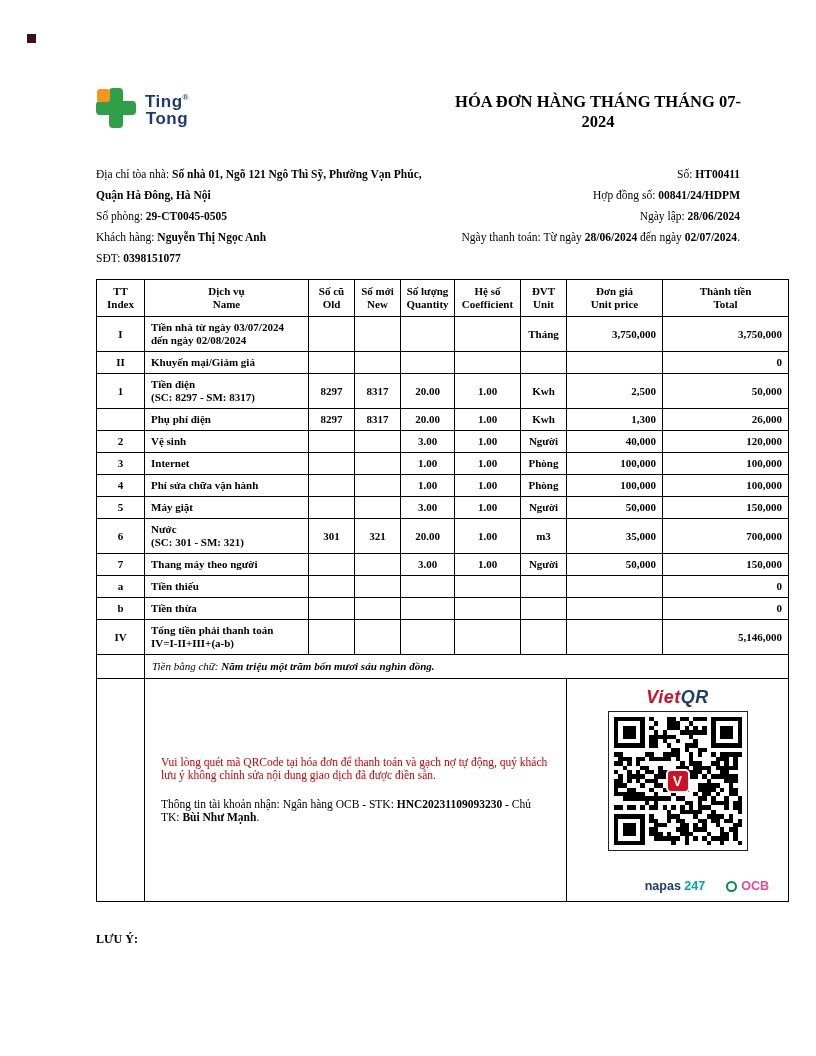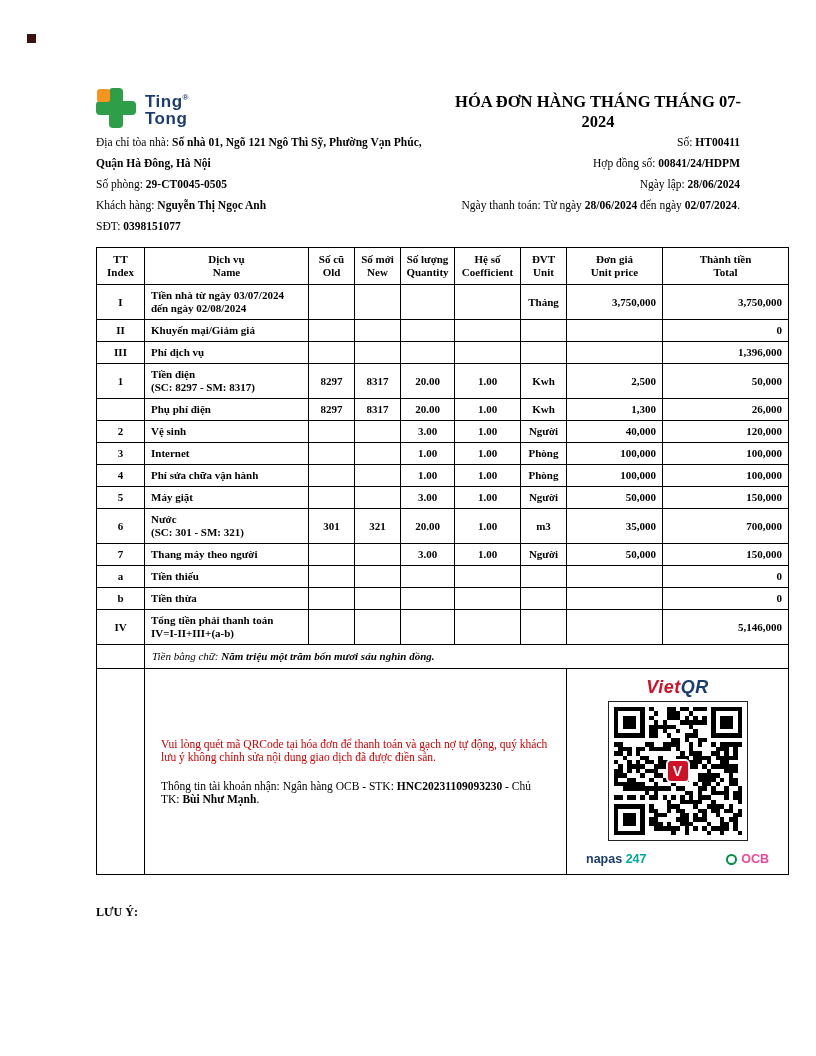--- a/index.html
+++ b/index.html
@@ -9,26 +9,26 @@
 
   .corner-mark { position: absolute; left: 27px; top: 34px; width: 9px; height: 9px; background: #3c1210; }
 
   
   .header { display: flex; justify-content: space-between; align-items: flex-start; }
   .logo { display: flex; align-items: center; gap: 9px; }
   .logo-mark { position: relative; width: 40px; height: 40px; }
   .logo-mark .bar-v { position: absolute; left: 13px; top: 0; width: 14px; height: 40px; background: #2e9e49; border-radius: 4px; }
   .logo-mark .bar-h { position: absolute; left: 0; top: 13px; width: 40px; height: 14px; background: #2e9e49; border-radius: 4px; }
   .logo-mark .accent { position: absolute; left: 1px; top: 1px; width: 13px; height: 13px; background: #f7941d; border-radius: 3px; }
-  .logo-text { font-family: "Liberation Sans", sans-serif; font-weight: bold; color: #1d3c6e; font-size: 17px; line-height: 17px; letter-spacing: 0.5px; }
+  .logo-text { font-family: "Liberation Sans", sans-serif; font-weight: bold; color: #1d3c6e; font-size: 17px; line-height: 17px; letter-spacing: 0.5px; text-align: center; }
   .logo-text sup { font-size: 8px; vertical-align: super; }
   .title-block { width: 300px; margin-right: 40px; margin-top: 4px; text-align: center; font-weight: bold; font-size: 16.5px; line-height: 20px; }
 
   
-  .info { margin-top: 0; font-size: 11.5px; line-height: 21px; }
+  .info { margin-top: 32px; font-size: 11.5px; line-height: 21px; }
   .info-row { display: flex; justify-content: space-between; align-items: flex-start; }
   .info-left { width: 345px; }
   .info-right { flex: 1; text-align: right; margin-right: 48px; }
 
   
   table.invoice { width: 692px; border-collapse: collapse; margin-top: 10px; font-size: 11px; table-layout: fixed; }
   table.invoice th, table.invoice td { border: 1px solid #000; padding: 4px 6px; line-height: 13px; vertical-align: middle; }
   table.invoice th { font-weight: bold; text-align: center; padding: 5px 1px; white-space: nowrap; overflow: visible; }
   table.invoice td { font-weight: bold; }
   .c-tt  { text-align: center; }
@@ -42,21 +42,21 @@
   .qr-text-cell { font-weight: normal !important; vertical-align: middle !important; padding: 8px 16px !important; font-size: 11.5px; line-height: 17px; }
   .red-note { color: #cc0000; margin-bottom: 16px; }
   .qr-cell { vertical-align: middle !important; text-align: center; padding: 8px 19px !important; }
 
   .vietqr-logo { font-family: "Liberation Sans", sans-serif; font-style: italic; font-weight: bold; font-size: 18px; line-height: 20px; margin-bottom: 4px; letter-spacing: 0.5px; }
   .vq-viet { color: #ce1126; }
   .vq-qr { color: #1b3d6d; }
   .qr-wrap { position: relative; display: inline-block; background: #fff; border: 1px solid #222; padding: 5px; line-height: 0; }
   .qr-wrap svg { display: block; }
   .qr-logo-overlay { position: absolute; left: 50%; top: 50%; transform: translate(-50%,-50%); width: 24px; height: 24px; background: #ce1126; border: 2px solid #fff; border-radius: 5px; color: #fff; font-family: "Liberation Sans", sans-serif; font-weight: bold; font-size: 14px; line-height: 20px; text-align: center; }
-  .qr-bottom-logos { display: flex; justify-content: space-between; align-items: center; gap: 36px; margin-top: 9px; font-family: "Liberation Sans", sans-serif; font-size: 12.5px; }
+  .qr-bottom-logos { display: flex; justify-content: flex-end; align-items: center; gap: 21px; margin-top: 26px; font-family: "Liberation Sans", sans-serif; font-size: 12.5px; }
   .napas-name { color: #1b3d6d; font-weight: bold; }
   .napas-247 { color: #00a79d; font-weight: bold; }
   .ocb { display: inline-flex; align-items: center; gap: 4px; color: #ec4899; font-weight: bold; }
   .ocb-icon { display: inline-block; width: 11px; height: 11px; border: 2.5px solid #008f47; border-radius: 50%; }
 
   .footer-note { margin-top: 30px; font-weight: bold; font-size: 12px; }
 </style>
 </head>
 <body>
 
@@ -183,33 +183,20 @@
           </td>
     <td class="c-mid"></td>
     <td class="c-mid"></td>
     <td class="c-mid"></td>
     <td class="c-mid"></td>
     <td class="c-mid"></td>
     <td class="c-num"></td>
     <td class="c-num">0</td>
   </tr>
 
-  <tr>
-    <td class="c-tt">III</td>
-    <td class="c-name">
-            <div>Phí dịch vụ</div>
-          </td>
-    <td class="c-mid"></td>
-    <td class="c-mid"></td>
-    <td class="c-mid"></td>
-    <td class="c-mid"></td>
-    <td class="c-mid"></td>
-    <td class="c-num"></td>
-    <td class="c-num">1,396,000</td>
-  </tr>
 
   <tr>
     <td class="c-tt">1</td>
     <td class="c-name">
             <div>Tiền điện</div>
             <div>(SC: 8297 - SM: 8317)</div>
           </td>
     <td class="c-mid">8297</td>
     <td class="c-mid">8317</td>
     <td class="c-mid">20.00</td>

